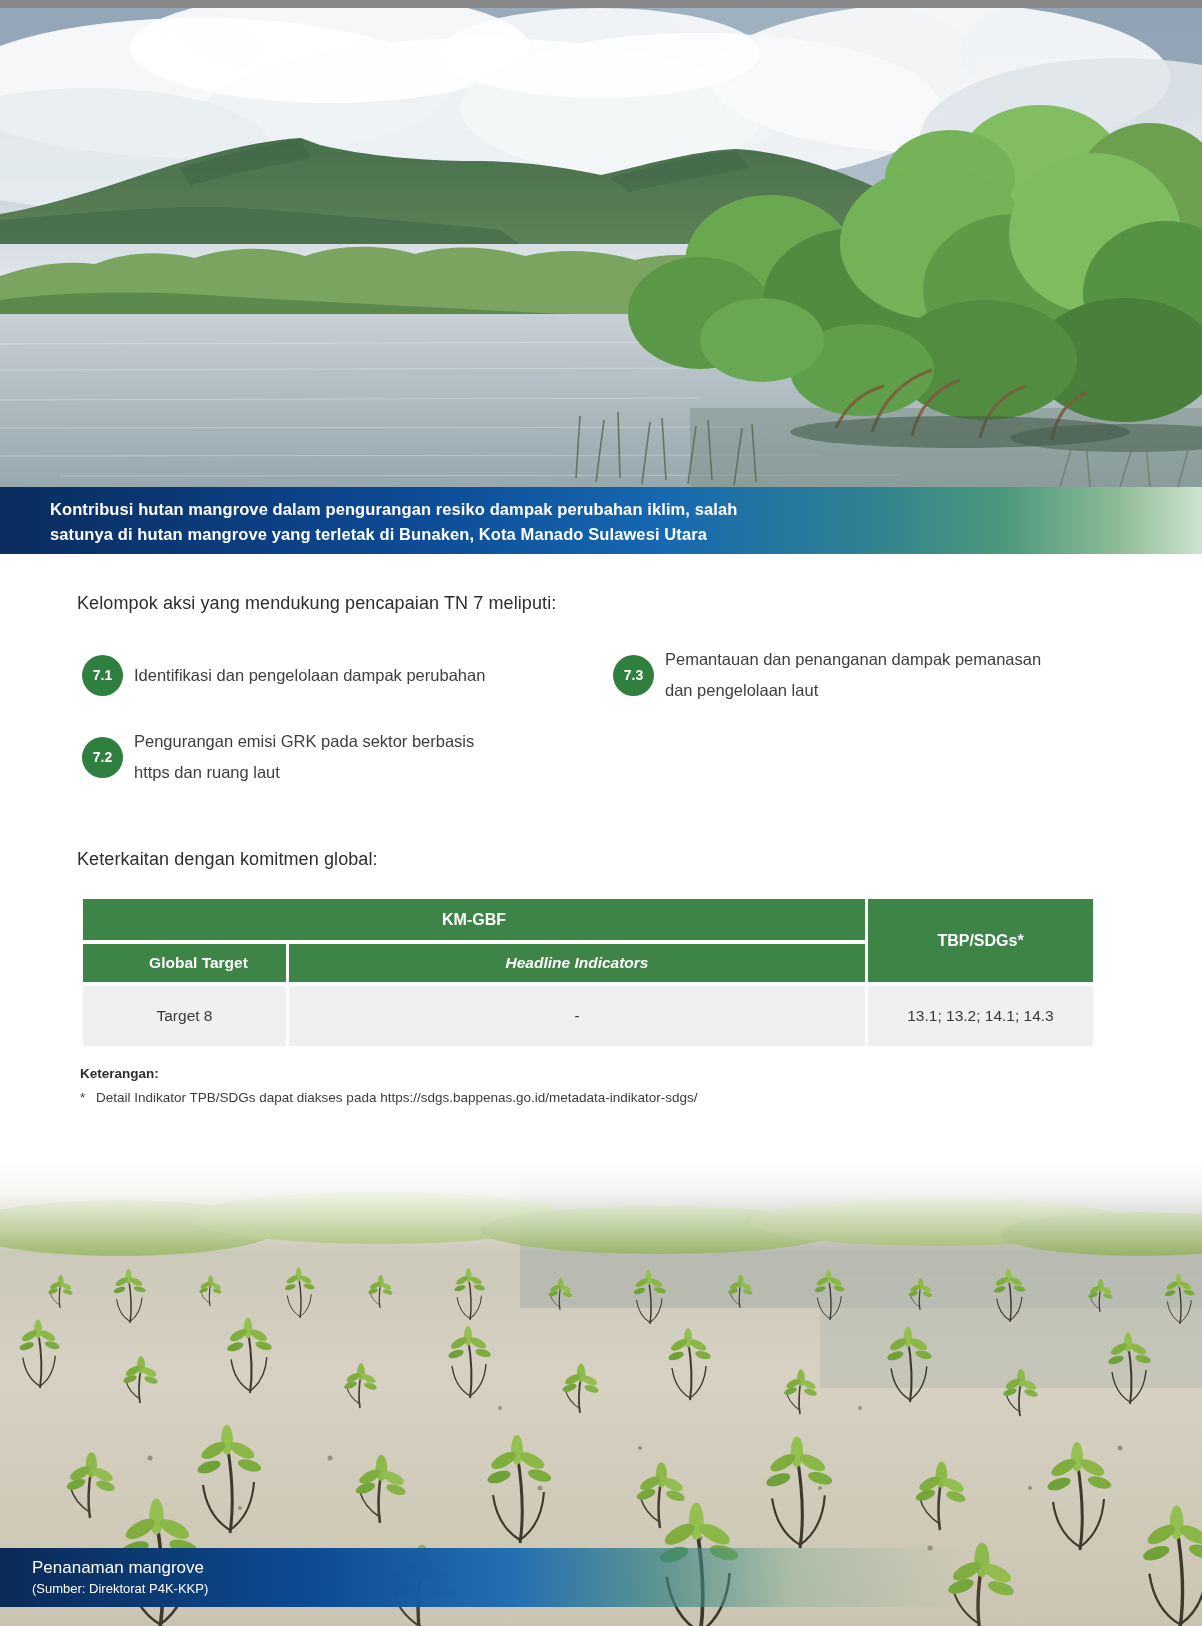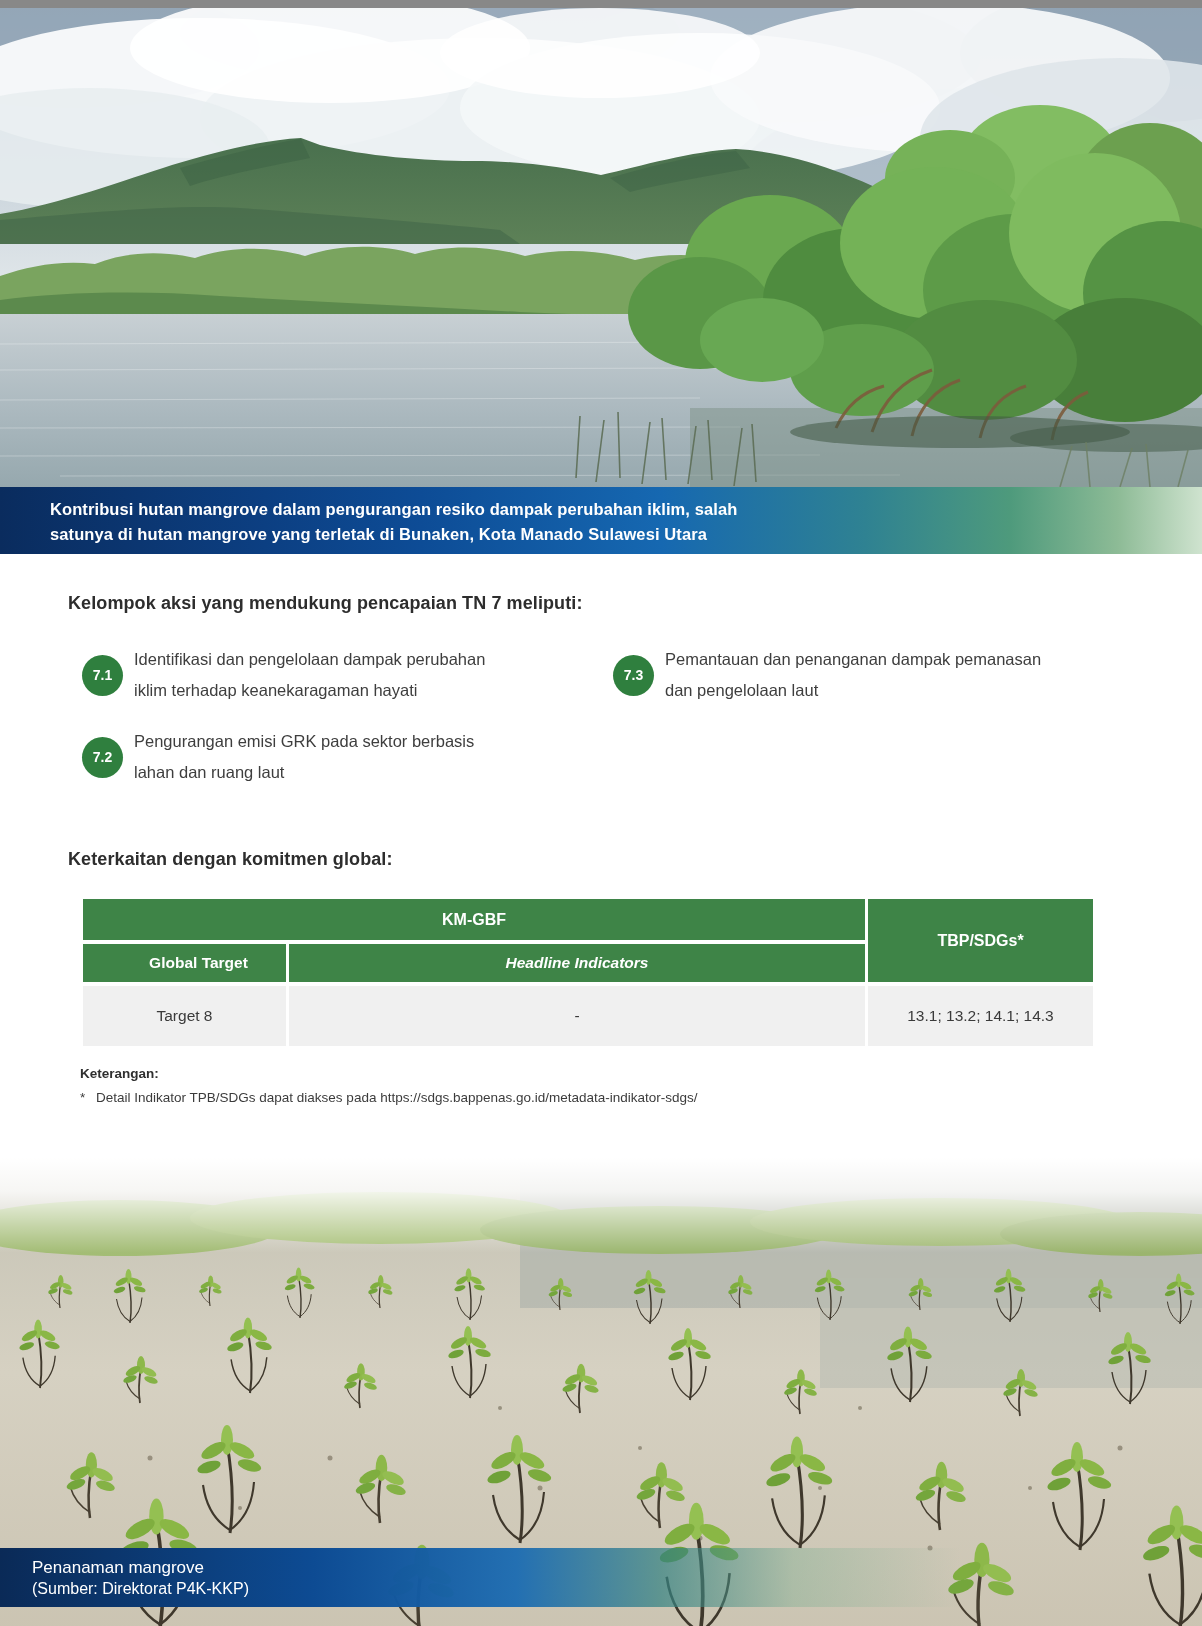--- a/index.html
+++ b/index.html
@@ -20,22 +20,22 @@
       #0a2c5e 0%, #0c3f82 22%, #0d4c96 35%, #1668b1 55%,
       #2f8292 72%, #4e9a7c 84%, #8dbb96 93%, #cfe3cf 100%);
     color:#ffffff; padding:10px 0 0 50px;
   }
   .caption-top .cap-line {
     font-size:16.5px; font-weight:bold; line-height:25px; letter-spacing:.1px;
   }
 
   
   .section-heading {
-    position:absolute; left:68px; color:#2d2d2d;
-    font-size:18px; font-weight:bold; letter-spacing:.1px;
+    position:absolute; left:77px; color:#2d2d2d;
+    font-size:18px; font-weight:normal; letter-spacing:.1px;
   }
   .heading-actions { top:585px; }
   .heading-commitments { top:841px; }
 
   .action-item { position:absolute; display:flex; align-items:center; height:62px; }
   .item-71 { left:82px;  top:636px; }
   .item-72 { left:82px;  top:718px; }
   .item-73 { left:613px; top:636px; }
   .badge {
     flex:0 0 41px; width:41px; height:41px; border-radius:50%;
@@ -77,21 +77,21 @@
 
   
   .caption-bottom {
     position:absolute; left:0; top:1540px; width:1202px; height:59px;
     background:linear-gradient(90deg,
       rgba(10,42,87,1) 0%, rgba(13,75,147,1) 26%, rgba(26,107,178,.95) 43%,
       rgba(52,130,130,.72) 55%, rgba(110,170,140,.35) 66%, rgba(255,255,255,0) 80%);
     color:#ffffff; padding:8px 0 0 32px;
   }
   .caption-bottom .cb-title  { font-size:17px; line-height:24px; }
-  .caption-bottom .cb-source { font-size:16px; line-height:18px; }
+  .caption-bottom .cb-source { font-size:13px; line-height:18px; }
 </style>
 </head>
 <body>
 
 <div class="page">
 
   <div class="photo-top">
     <svg width="1202" height="479" viewBox="0 0 1202 479">
       <defs>
         <linearGradient id="sky" x1="0" y1="0" x2="0" y2="1">
@@ -205,29 +205,28 @@
     <div class="cap-line">Kontribusi hutan mangrove dalam pengurangan resiko dampak perubahan iklim, salah</div>
     <div class="cap-line">satunya di hutan mangrove yang terletak di Bunaken, Kota Manado Sulawesi Utara</div>
   </div>
 
   <h2 class="section-heading heading-actions">Kelompok aksi yang mendukung pencapaian TN 7 meliputi:</h2>
 
   <div class="action-item item-71">
     <div class="badge">7.1</div>
     <div class="action-text">
       <div>Identifikasi dan pengelolaan dampak perubahan</div>
-      <div>iklim terhadap keanekaragaman hayati</div>
     </div>
   </div>
 
   <div class="action-item item-72">
     <div class="badge">7.2</div>
     <div class="action-text">
       <div>Pengurangan emisi GRK pada sektor berbasis</div>
-      <div>lahan dan ruang laut</div>
+      <div>https dan ruang laut</div>
     </div>
   </div>
 
   <div class="action-item item-73">
     <div class="badge">7.3</div>
     <div class="action-text">
       <div>Pemantauan dan penanganan dampak pemanasan</div>
       <div>dan pengelolaan laut</div>
     </div>
   </div>

